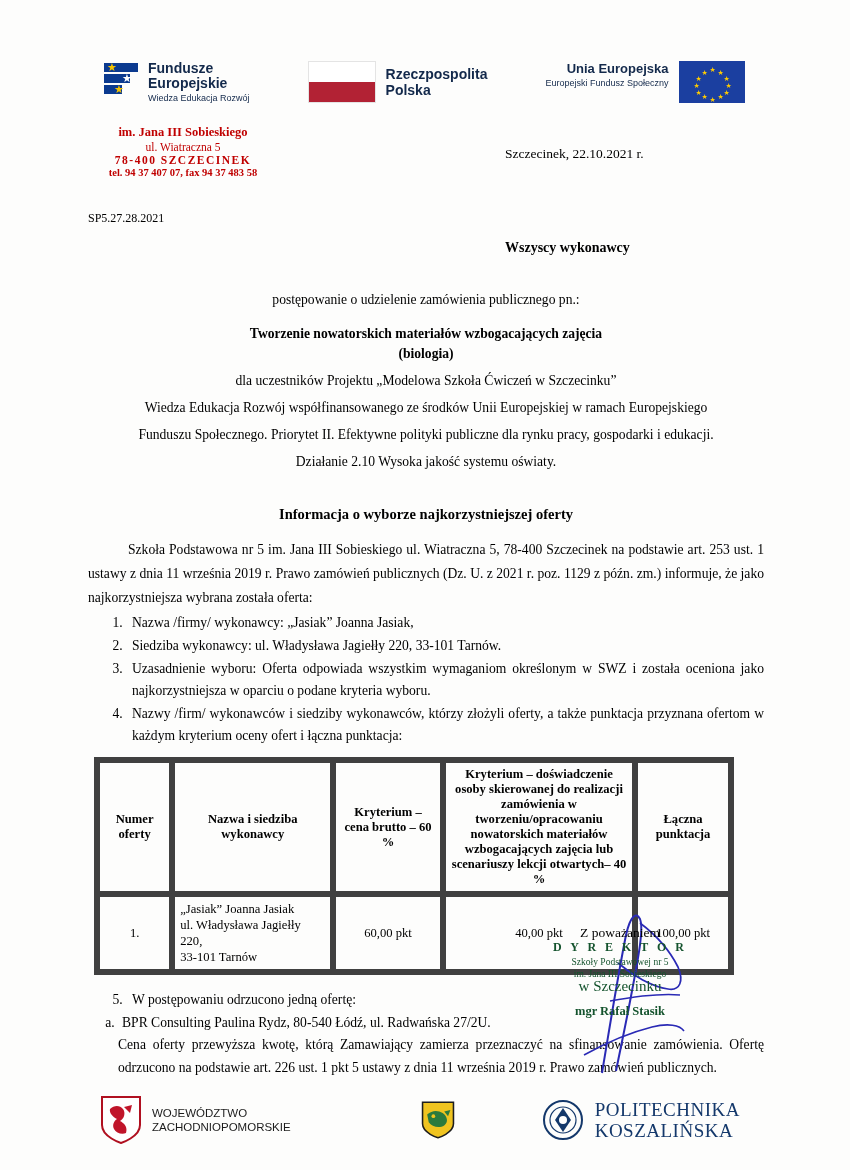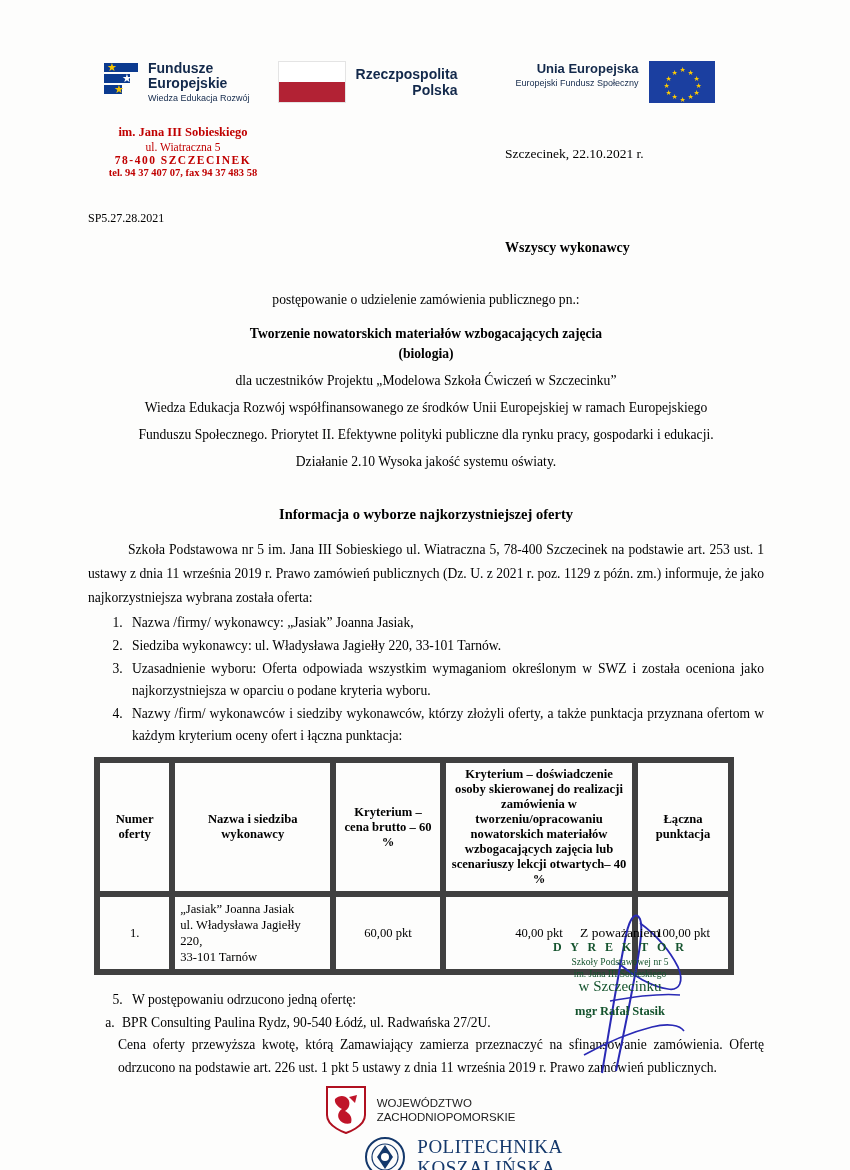--- a/index.html
+++ b/index.html
@@ -70,22 +70,21 @@
   }
   .fe-text-sub {
     font-family: "Liberation Sans", sans-serif;
     font-size: 9px;
     color: #13294b;
     margin-top: 2px;
   }
   .pl-block {
     display: flex;
     align-items: center;
-    margin-left: 28px;
-    text-align: right;
+    margin-left: 58px;
   }
   .pl-flag {
     width: 66px;
     height: 40px;
     border: 1px solid #e4e4e4;
     background: linear-gradient(to bottom, #ffffff 0%, #ffffff 50%, #b22234 50%, #b22234 100%);
   }
   .pl-flag-inner {
     width: 100%; height: 100%;
   }
@@ -273,21 +272,20 @@
 
   
   .footer {
     position: absolute;
     top: 1085px;
     left: 100px;
     width: 640px;
     height: 70px;
     display: flex;
     align-items: center;
-    flex-direction: column;
   }
   .zp-block { display: flex; align-items: center; }
   .zp-text {
     font-family: "Liberation Sans", sans-serif;
     font-size: 11.5px;
     line-height: 14px;
     color: #1b1b1b;
     margin-left: 10px;
   }
   .crest { width: 42px; height: 50px; }
@@ -413,21 +411,21 @@
           <td class="ctr">100,00 pkt</td>
         </tr>
       </tbody>
     </table>
 
     <div class="after-table">
       <ol class="main-list" start="5">
         <li>W postępowaniu odrzucono jedną ofertę:</li>
       </ol>
       <ol class="sub-list">
-        <li>BPR Consulting Paulina Rydz, 90-540 Łódź, ul. Radwańska 27/2U.</li>
+        <li>BPR Consulting Paulina Rydz, 80-540 Łódź, ul. Radwańska 27/2U.</li>
       </ol>
       <div class="odrzucono-text">Cena oferty przewyższa kwotę, którą Zamawiający zamierza przeznaczyć na sfinansowanie zamówienia. Ofertę odrzucono na podstawie art. 226 ust. 1 pkt 5 ustawy z dnia 11 września 2019 r. Prawo zamówień publicznych.</div>
     </div>
   </div>
 
   <svg class="ink" viewBox="0 0 190 180">
     <path d="M62,168 C70,120 78,70 86,30 C90,12 96,6 100,14 C104,24 98,54 92,86 C86,118 80,146 76,166" fill="none" stroke="#2a2ab5" stroke-width="2"></path>
     <path d="M100,18 C116,30 130,46 138,62 C144,76 140,86 128,84 C112,82 92,70 78,58" fill="none" stroke="#2a2ab5" stroke-width="1.7"></path>
     <path d="M44,150 C62,140 88,128 112,122 C128,118 140,120 144,126" fill="none" stroke="#2a2ab5" stroke-width="1.6"></path>
     <path d="M70,96 C92,92 118,88 140,90" fill="none" stroke="#2a2ab5" stroke-width="1.3"></path>

